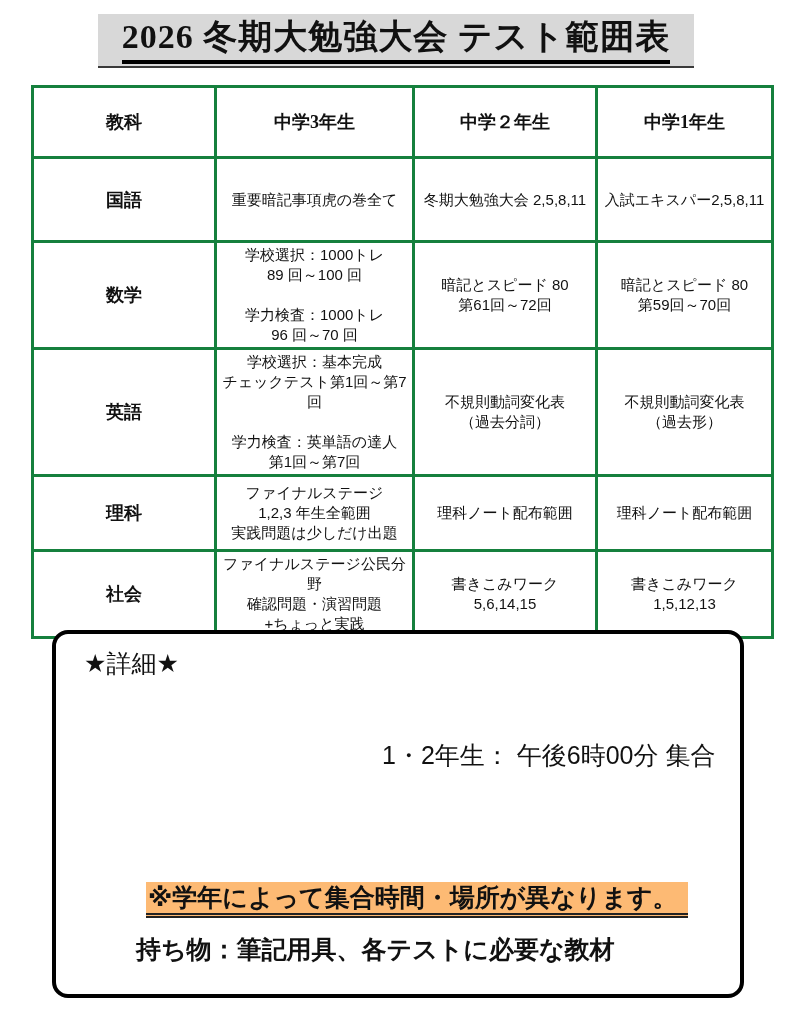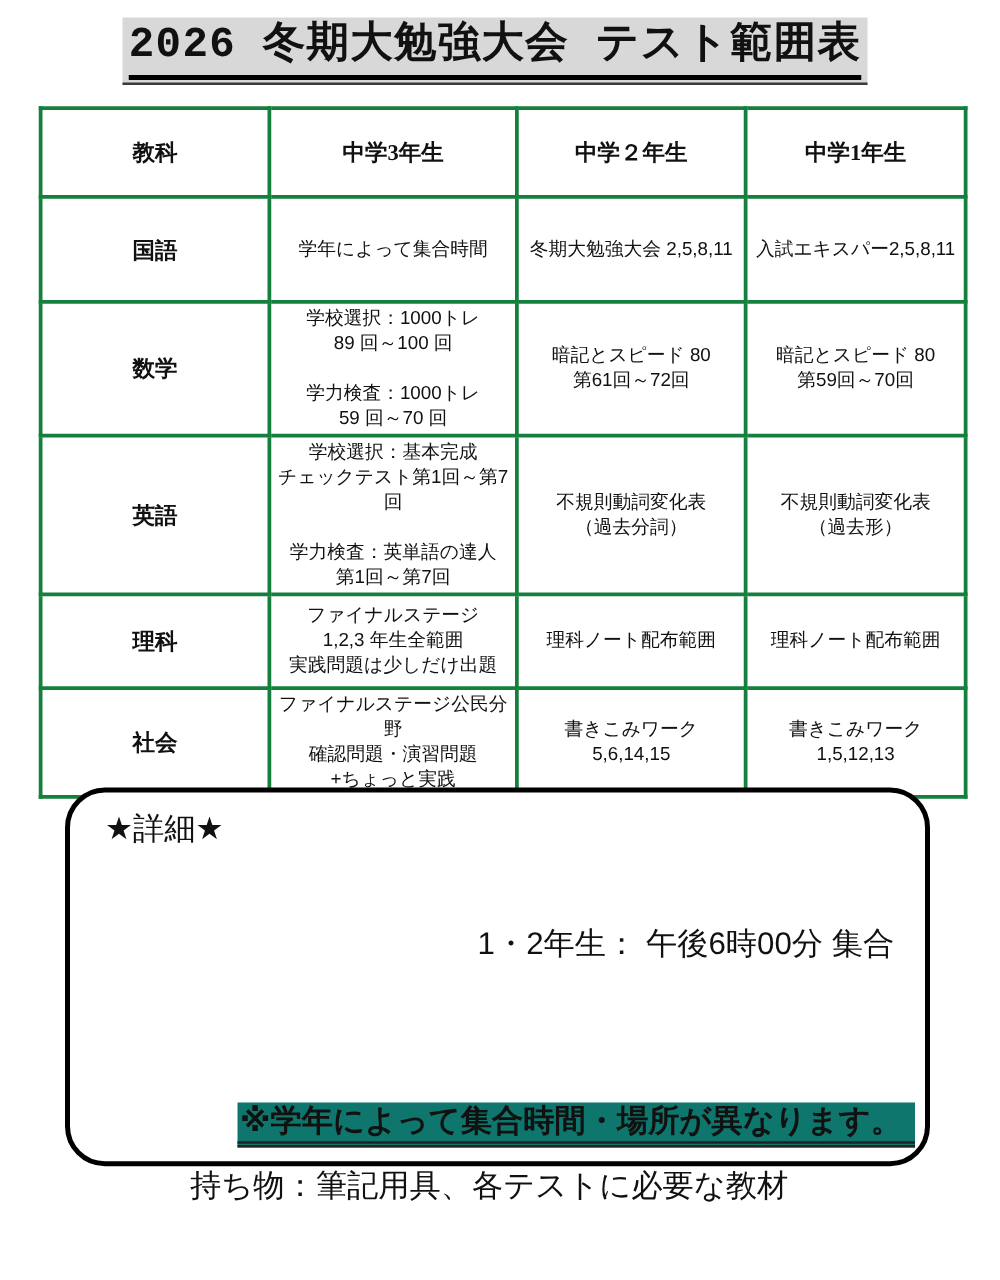--- a/index.html
+++ b/index.html
@@ -22,21 +22,21 @@
     left: 98px;
     top: 14px;
     width: 596px;
     background: #d8d8d8;
     text-align: center;
     padding-bottom: 2px;
     border-bottom: 2px solid #3a3a3a;
   }
   .title-text {
     display: inline-block;
-    font-family: Liberation Mono, monospace;
+    font-family: Liberation Serif, serif;
     font-weight: bold;
     font-size: 34px;
     line-height: 46px;
     letter-spacing: 1px;
     border-bottom: 4px solid #000000;
     white-space: nowrap;
   }
 
   
   .tbl {
@@ -74,45 +74,44 @@
   col.c1 { width: 198px; }
   col.c2 { width: 183px; }
   col.c3 { width: 176px; }
 
   
   .details-box {
     position: absolute;
     left: 52px;
     top: 630px;
     width: 692px;
-    height: 303px;
+    height: 368px;
     border: 4px solid #000000;
-    border-radius: 32px;
+    border-radius: 16px;
     box-sizing: border-box;
     background: #ffffff;
   }
   .details-box .line {
     position: absolute;
     font-size: 25px;
     line-height: 30px;
     white-space: nowrap;
   }
   .d-heading  { left: 28px;  top: 14px; }
   .d-line0    { left: 92px;  top: 60px; }
   .d-line1    { left: 282px; top: 106px; margin-left: 44px; }
   .d-line2    { left: 88px;  top: 154px; }
   .d-line3    { left: 130px; top: 200px; }
   .d-line4    { left: 90px;  top: 248px; }
-  .d-line5    { left: 96px;  top: 300px; }
+  .d-line5    { left: 80px;  top: 300px; font-weight: bold; }
   .hl {
-    background: #0f766e;
+    background: #fdba74;
     font-weight: bold;
     padding: 1px 10px 2px 2px;
     border-bottom: 5px double #222222;
-    margin-left: 44px;
   }
 </style>
 </head>
 <body>
 
 <div>
 
   <div class="title-box">
     <span class="title-text">2026  冬期大勉強大会  テスト範囲表</span>
   </div>
@@ -126,31 +125,31 @@
       </colgroup>
     <tbody>
       <tr class="r-head">
         <th>教科</th>
         <th>中学3年生</th>
         <th>中学２年生</th>
         <th>中学1年生</th>
       </tr>
       <tr class="r-kokugo">
         <th>国語</th>
-        <td>学年によって集合時間</td>
+        <td>重要暗記事項虎の巻全て</td>
         <td>冬期大勉強大会 2,5,8,11</td>
         <td>入試エキスパー2,5,8,11</td>
       </tr>
       <tr class="r-sugaku">
         <th>数学</th>
         <td>学校選択：1000トレ
 89 回～100 回
 
 学力検査：1000トレ
-59 回～70 回</td>
+96 回～70 回</td>
         <td>暗記とスピード 80
 第61回～72回</td>
         <td>暗記とスピード 80
 第59回～70回</td>
       </tr>
       <tr class="r-eigo">
         <th>英語</th>
         <td>学校選択：基本完成
 チェックテスト第1回～第7回
 

